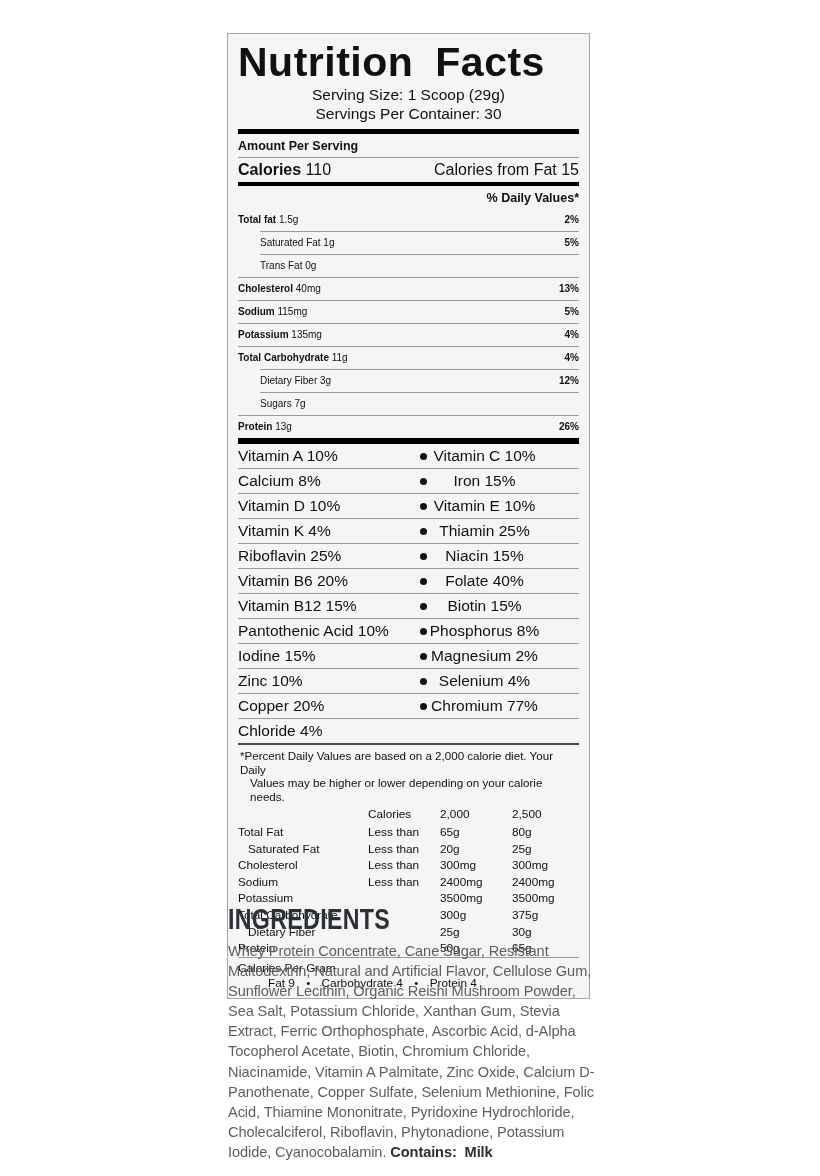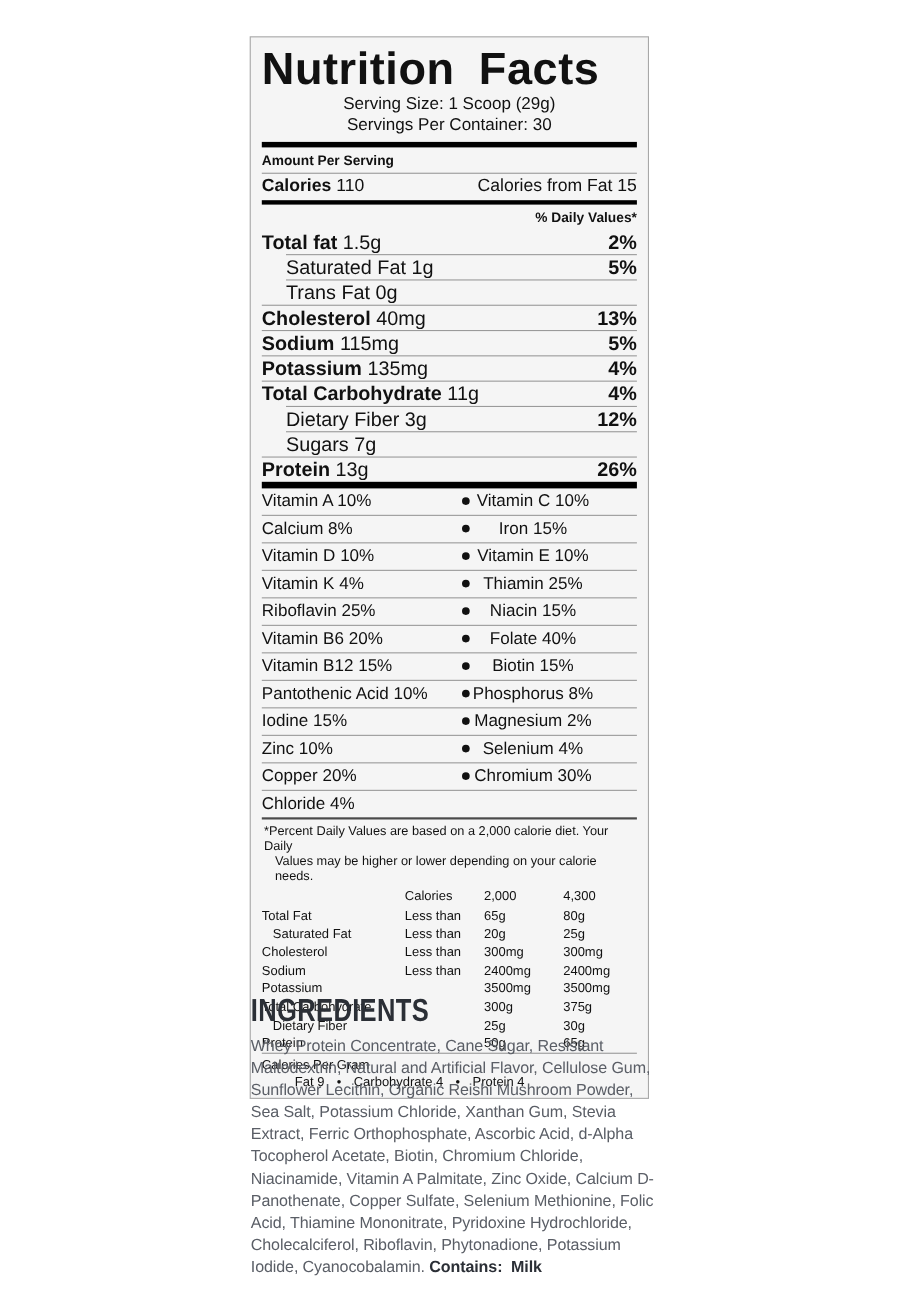--- a/index.html
+++ b/index.html
@@ -49,21 +49,21 @@
   .bar-thick { height:5px; background:#000; margin:6px 0 0 0; }
   .bar-med   { height:4px; background:#000; }
   .bar-xthick{ height:6px; background:#000; }
   .rule-thin { height:1px; background:#9a9a9a; }
   .rule-2    { height:2px; background:#4a4a4a; }
 
   .row{
     display:flex;
     align-items:baseline;
     justify-content:space-between;
-    font-size:18px;
+    font-size:10px;
     line-height:18px;
     padding:2px 0 2px 0;
     white-space:nowrap;
   }
   .row.amount{ font-size:12.5px; font-weight:bold; padding:3px 0 2px 0; }
   .row.cal{ font-size:16px; padding:3px 0 3px 0; }
   .row.dv-head{ justify-content:flex-end; font-size:12.5px; font-weight:bold; padding:3px 0 2px 0;}
 
   .b{ font-weight:bold; }
   .ind{ padding-left:22px; }
@@ -315,21 +315,21 @@
           <span class="dot"></span>
         </span>
         <span class="r">Selenium 4%</span>
       </div>
       <div class="rule-thin"></div>
       <div class="vit">
         <span class="l">Copper 20%</span>
         <span class="d">
           <span class="dot"></span>
         </span>
-        <span class="r">Chromium 30%</span>
+        <span class="r">Chromium 77%</span>
       </div>
       <div class="rule-thin"></div>
       <div class="vit">
         <span class="l">Chloride 4%</span>
         <span class="d"></span>
         <span class="r"></span>
       </div>
     </div>
 
   <div class="rule-2"></div>
@@ -338,21 +338,21 @@
     <span class="ast">*Percent Daily Values are based on a 2,000 calorie diet. Your Daily</span>
     <span class="l2">Values may be higher or lower depending on your calorie needs.</span>
   </div>
 
   <table class="dv">
     <thead>
       <tr class="head">
         <td class="c-name"></td>
         <td class="c-less">Calories</td>
         <td class="c-2000">2,000</td>
-        <td class="c-2500">4,300</td>
+        <td class="c-2500">2,500</td>
       </tr>
     </thead>
     <tbody id="dv-body">
         <tr>
           <td class="c-name">Total Fat</td>
           <td class="c-less">Less than</td>
           <td class="c-2000">65g</td>
           <td class="c-2500">80g</td>
         </tr>
         <tr>

